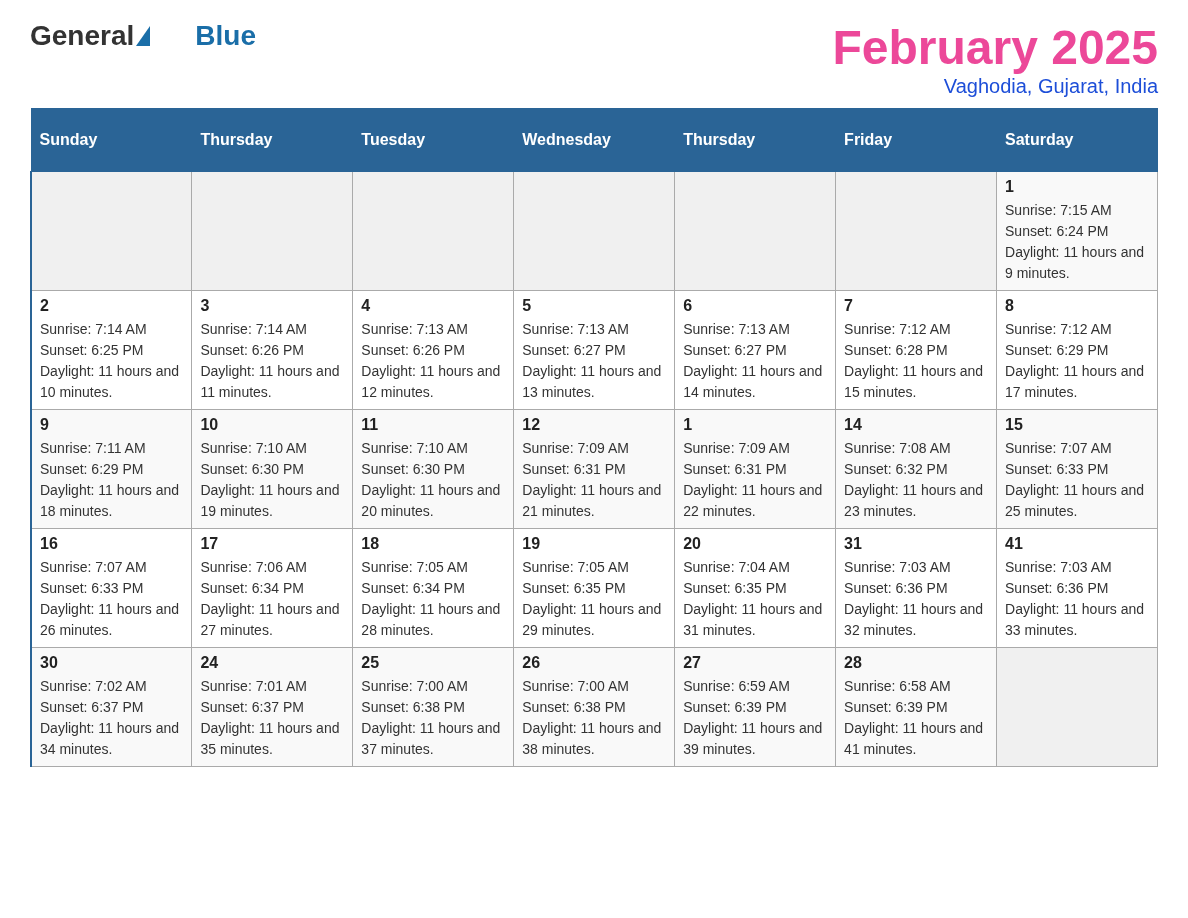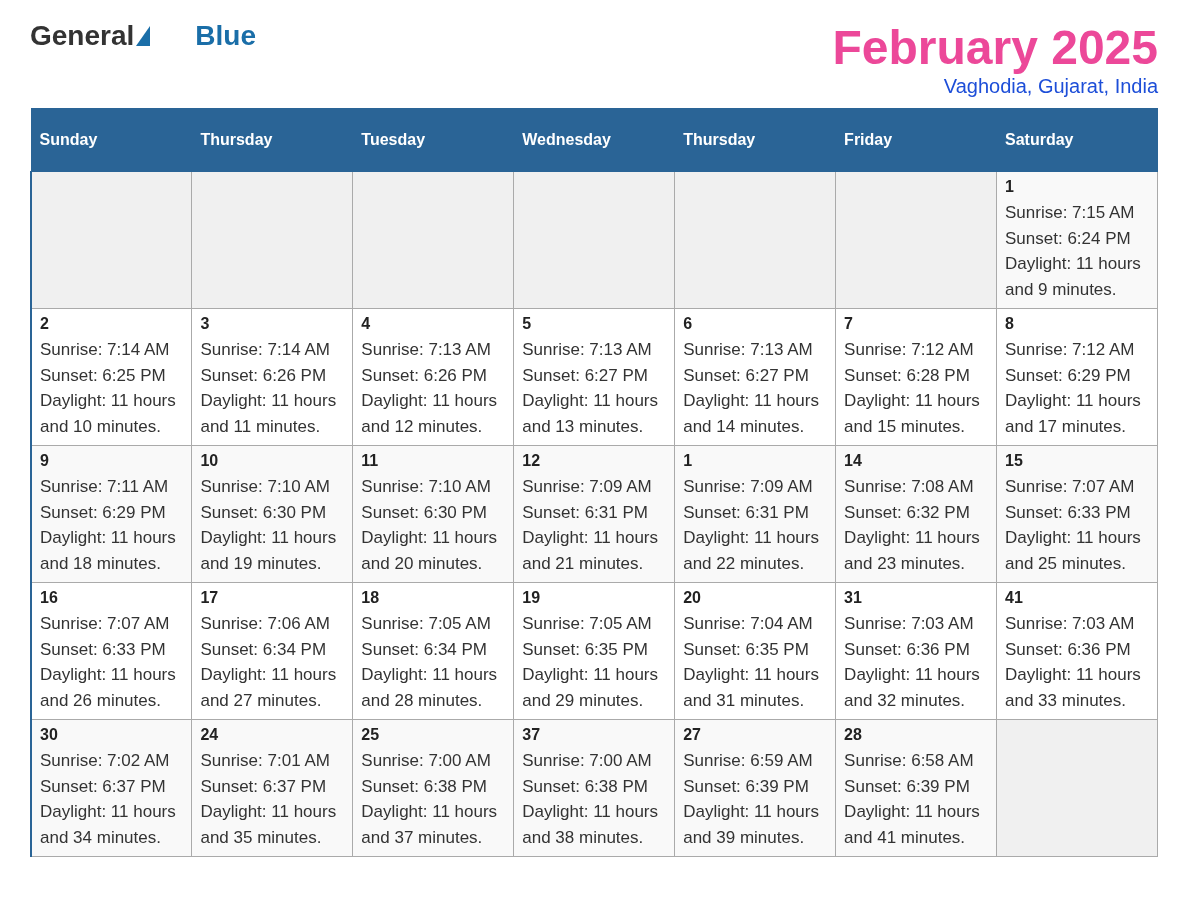--- a/index.html
+++ b/index.html
@@ -79,21 +79,21 @@
       color: #333;
     }
     .day-number {
       font-size: 16px;
       font-weight: bold;
       color: #222;
       display: block;
       margin-bottom: 4px;
     }
     .day-info {
-      font-size: 17px;
+      font-size: 14px;
       line-height: 1.5;
       color: #333;
     }
     tbody tr:nth-child(odd) td {
       background-color: #f9f9f9;
     }
     tbody tr:nth-child(even) td {
       background-color: #fff;
     }
     .empty-cell {
@@ -243,21 +243,21 @@
         </td>
         <td>
           <span class="day-number">24</span>
           <div class="day-info">Sunrise: 7:01 AM<br>Sunset: 6:37 PM<br>Daylight: 11 hours and 35 minutes.</div>
         </td>
         <td>
           <span class="day-number">25</span>
           <div class="day-info">Sunrise: 7:00 AM<br>Sunset: 6:38 PM<br>Daylight: 11 hours and 37 minutes.</div>
         </td>
         <td>
-          <span class="day-number">37</span>
+          <span class="day-number">26</span>
           <div class="day-info">Sunrise: 7:00 AM<br>Sunset: 6:38 PM<br>Daylight: 11 hours and 38 minutes.</div>
         </td>
         <td>
           <span class="day-number">27</span>
           <div class="day-info">Sunrise: 6:59 AM<br>Sunset: 6:39 PM<br>Daylight: 11 hours and 39 minutes.</div>
         </td>
         <td>
           <span class="day-number">28</span>
           <div class="day-info">Sunrise: 6:58 AM<br>Sunset: 6:39 PM<br>Daylight: 11 hours and 41 minutes.</div>
         </td>

